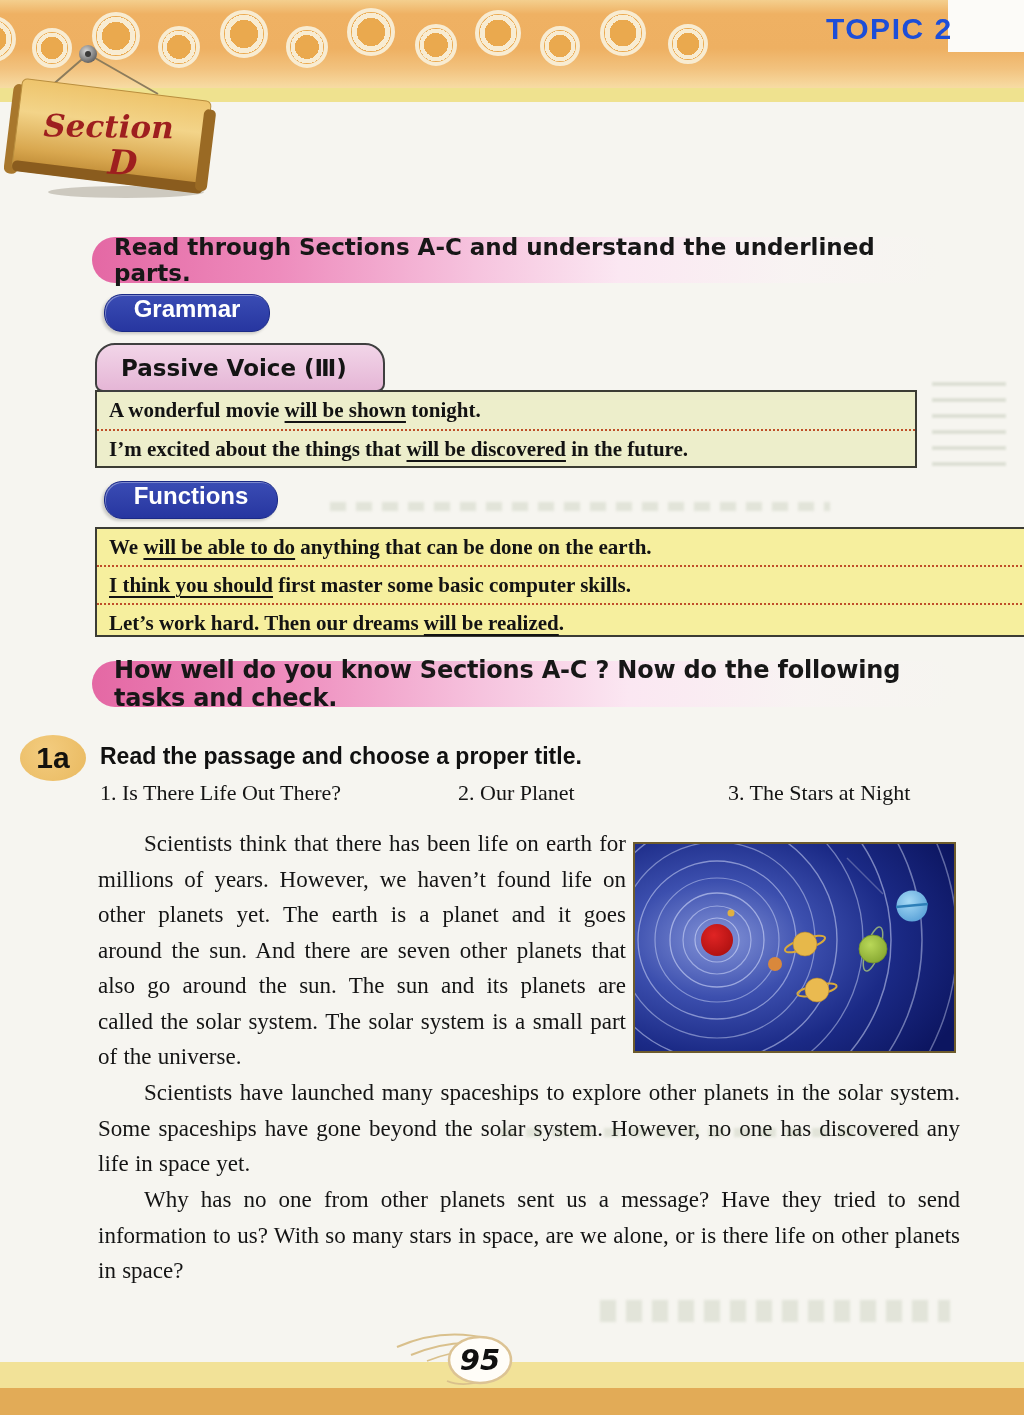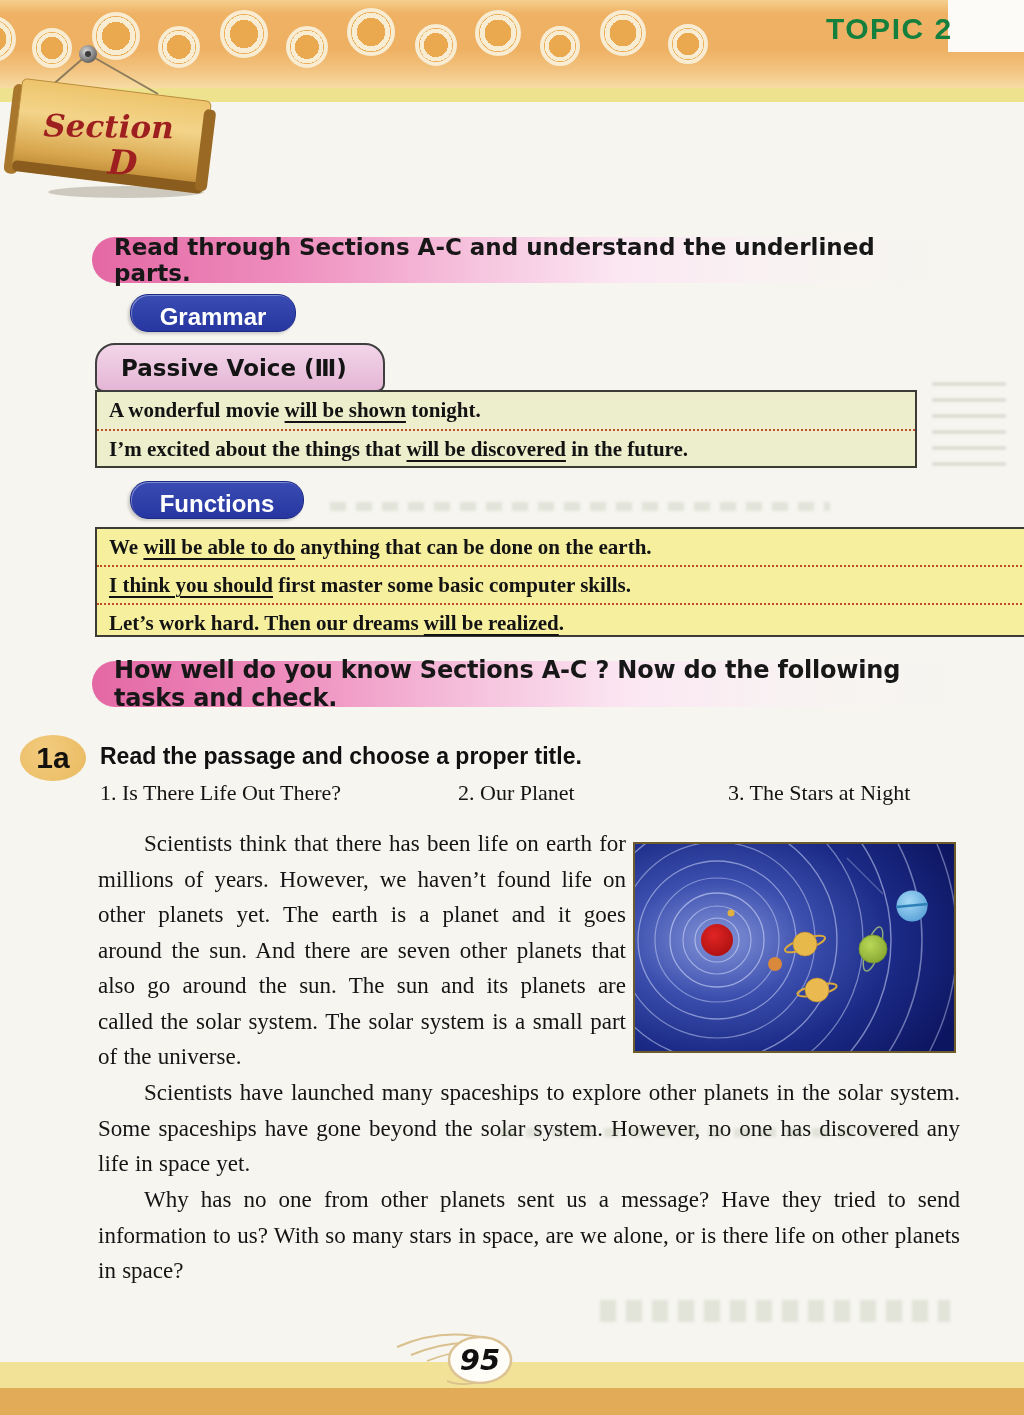--- a/index.html
+++ b/index.html
@@ -7,34 +7,34 @@
         font-family:"Liberation Serif",serif;}
 
   
   .header-band{position:absolute;left:0;top:0;width:1024px;height:88px;
     background:linear-gradient(180deg,#f4cf8e 0%,#efb163 16%,#eeb062 55%,#f2c27e 78%,#f7dca4 100%);}
   .ring{position:absolute;border-radius:50%;border:4px solid #f8ecd2;box-sizing:border-box;
     background:radial-gradient(circle,#eaa94e 0 50%,#f8ecd2 50% 68%,#eba94e 68% 100%);}
   .yellow-strip{position:absolute;left:0;top:88px;width:1024px;height:14px;background:#efe28f;}
   .corner-notch{position:absolute;left:948px;top:0;width:76px;height:52px;background:#fcfbf8;}
   .topic{position:absolute;left:826px;top:12px;font:700 30px "Liberation Sans",sans-serif;
-    color:#15803d;letter-spacing:1.5px;}
+    color:#1d4ed8;letter-spacing:1.5px;}
 
   
   .pinkbar{position:absolute;height:46px;border-radius:26px;display:flex;align-items:center;
     padding-left:22px;box-sizing:border-box;color:#171717;
     font-family:"DejaVu Sans",sans-serif;font-weight:600;
     background:linear-gradient(90deg,#e468a4 0%,#ee8cbd 22%,#f6c3de 45%,#fbe7f2 62%,
       rgba(252,240,247,0.35) 82%,rgba(252,240,247,0) 100%);}
 
   
-  .pill{position:absolute;border-radius:18px;display:flex;align-items:flex-end;justify-content:center;
+  .pill{position:absolute;border-radius:18px;display:flex;align-items:flex-start;justify-content:center;
     color:#fff;font:700 24px "Liberation Sans",sans-serif;
     background:linear-gradient(180deg,#3a4cb4,#2736a0);border:1px solid #1b2a86;
-    box-shadow:-2px 2px 3px rgba(0,0,0,0.18), inset 1px 1px 0 rgba(255,255,255,0.35);margin-left:26px;}
+    box-shadow:-2px 2px 3px rgba(0,0,0,0.18), inset 1px 1px 0 rgba(255,255,255,0.35);}
   .tab{position:absolute;left:95px;top:343px;width:290px;height:49px;z-index:2;
     background:linear-gradient(180deg,#f2d5e8,#e5b6d6);border:2px solid #3f3f3f;
     border-radius:20px 20px 8px 8px;display:flex;align-items:center;padding-left:24px;
     box-sizing:border-box;font-family:"DejaVu Sans",sans-serif;font-weight:700;font-size:23px;color:#141414;}
   .xbox{position:absolute;border:2px solid #3c3c34;box-sizing:border-box;z-index:1;}
   .row{padding-left:12px;font:600 21px "Liberation Serif",serif;color:#131313;white-space:nowrap;}
   .sep{border-bottom:2px dotted #bf4e28;}
   .u{text-decoration:underline;text-decoration-thickness:1.6px;text-underline-offset:4px;}
 
   

